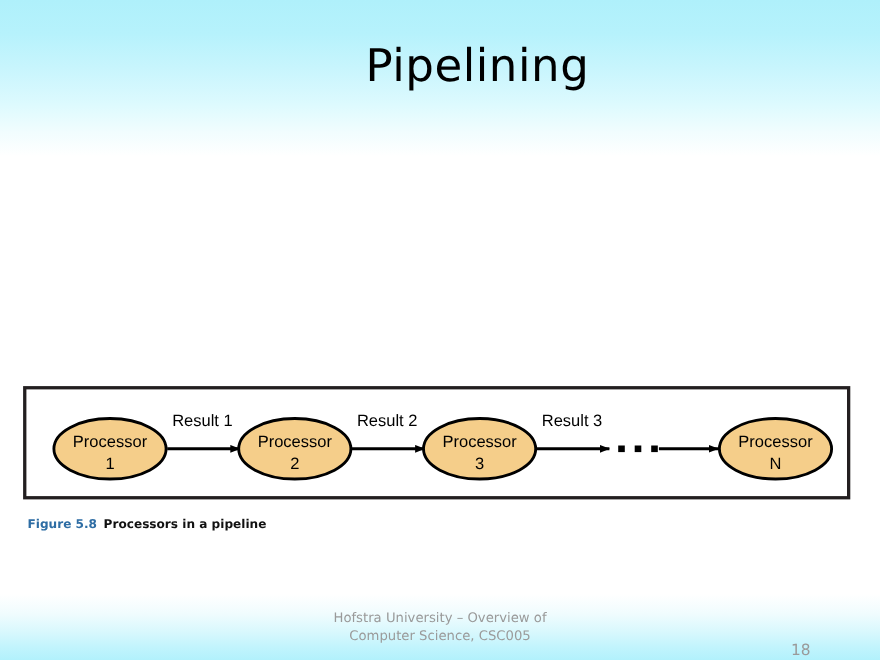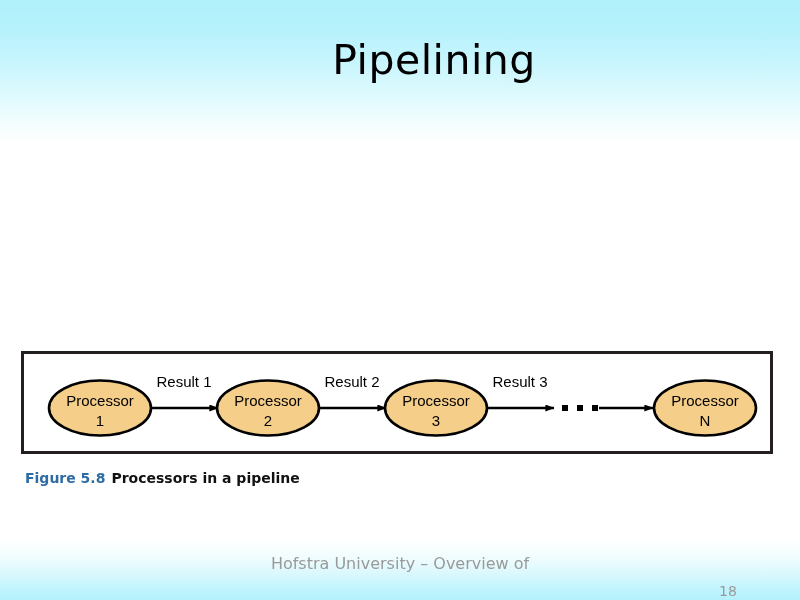--- a/index.html
+++ b/index.html
@@ -96,41 +96,41 @@
     width: 752px;
     height: 103px;
   }
 
   
   #figure-caption {
     position: absolute;
     left: 25px;
     top: 470px;
     font-family: "DejaVu Sans", sans-serif;
-    font-size: 14px;
+    font-size: 11px;
     font-weight: bold;
     white-space: nowrap;
   }
   .cap-num {
     color: #2e6da4;
   }
   .cap-txt {
     color: #111111;
     margin-left: 6px;
   }
 
   
   #footer-text {
     position: absolute;
     left: 150px;
     top: 553px;
     width: 500px;
     text-align: center;
     font-family: "DejaVu Sans", sans-serif;
-    font-size: 16px;
+    font-size: 12px;
     color: #9a9a9a;
     line-height: 1.38;
   }
   #page-number {
     position: absolute;
     left: 700px;
     top: 571px;
     width: 56px;
     text-align: center;
     font-family: "DejaVu Sans", sans-serif;
@@ -186,17 +186,18 @@
         </g>
     </svg>
   </div>
 
   <div id="figure-caption">
     <span class="cap-num">Figure 5.8</span><span class="cap-txt">Processors in a pipeline</span>
   </div>
 
   <div id="footer-text">
     <div>Hofstra University – Overview of</div>
+    <div>Computer Science, CSC005</div>
   </div>
 
   <div id="page-number">18</div>
 
 </div>
 
 </body></html>

